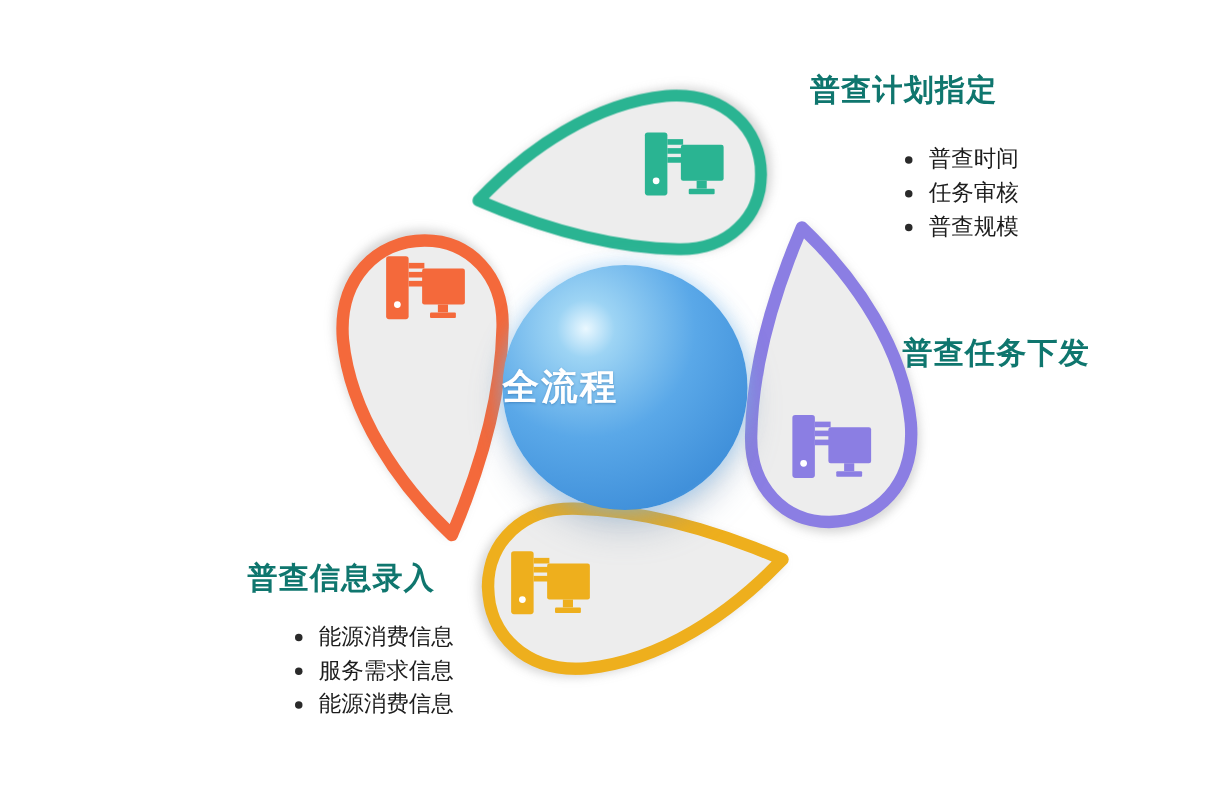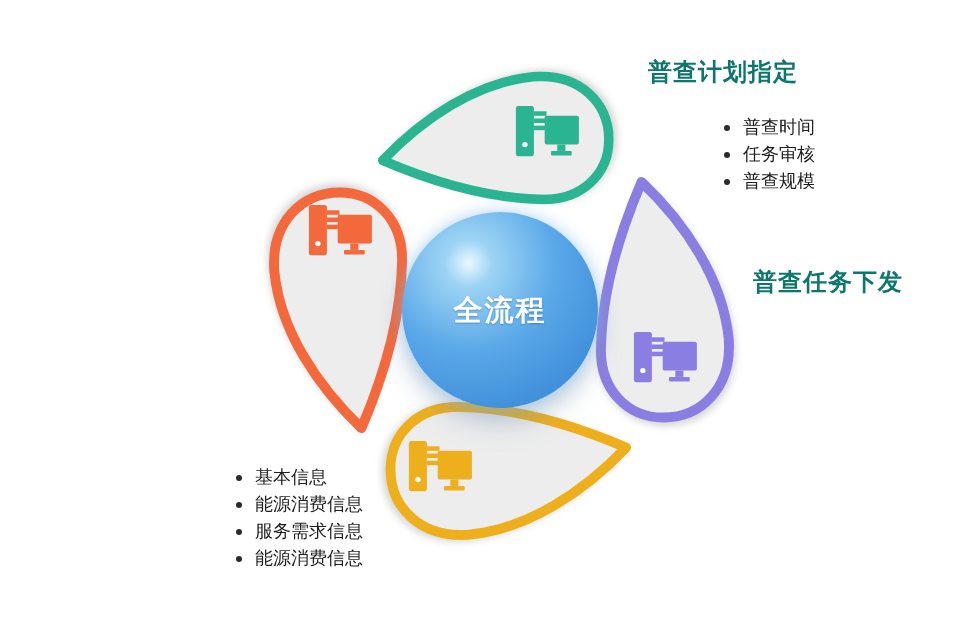--- a/index.html
+++ b/index.html
@@ -8,34 +8,34 @@
     overflow:hidden; font-family:"Liberation Sans", sans-serif;
   }
   svg.art { position:absolute; left:0; top:0; }
   .petal { fill:#ededed; stroke-width:10; stroke-linejoin:round; stroke-linecap:round;
            filter:drop-shadow(2px 4px 4px rgba(110,110,110,0.28)); }
 
   .center-circle {
     position:absolute; left:402px; top:212px; width:196px; height:196px; border-radius:50%;
     background: radial-gradient(circle at 34% 26%, #eaf8ff 0%, #9dd4f4 12%, #5aa8e8 45%, #4090da 78%, #83c2ee 100%);
     box-shadow: 0 0 16px rgba(120,190,245,.55), 0 16px 26px rgba(120,145,170,.38);
-    display:flex; flex-direction:column; align-items:center; justify-content:center;
+    display:flex; flex-direction:column; justify-content:center;
     color:#ffffff; font-weight:800; font-size:29px; letter-spacing:2px; line-height:1.25;
     text-shadow:0 1px 2px rgba(30,90,150,.45);
   }
 
   .section { position:absolute; }
   .section h2 { margin:0; font-size:24px; font-weight:800; color:#0f766e; letter-spacing:1px; white-space:nowrap; }
   .section ul { list-style:none; margin:0; padding:0; }
   .section li { display:flex; align-items:center; font-size:18px; color:#1d1d1d; line-height:19px; margin-bottom:8px; white-space:nowrap; }
   .dot { width:6px; height:6px; border-radius:50%; background:#2a2a2a; margin-right:13px; flex:none; }
 
   #sec-plan     { left:648px; top:56px; }
   #sec-plan ul      { margin:30px 0 0 76px; }
-  #sec-dispatch { left:753px; top:266px; }
+  #sec-dispatch { left:722px; top:266px; }
   #sec-dispatch ul  { margin:22px 0 0 13px; }
   #sec-entry    { left:198px; top:446px; }
   #sec-entry ul     { margin:22px 0 0 38px; }
   #sec-analysis { left:62px;  top:194px; }
   #sec-analysis ul  { margin:24px 0 0 30px; }
 </style>
 </head>
 <body>
 
 <div class="stage">
@@ -86,25 +86,22 @@
           <span>普查规模</span>
         </li>
     </ul>
   </div>
 
   <div class="section" id="sec-dispatch">
     <h2>普查任务下发</h2>
   </div>
 
   <div class="section" id="sec-entry">
+    <h2>普查信息录入</h2>
     <ul>
-      <li>
-          <span class="dot"></span>
-          <span>基本信息</span>
-        </li>
       <li>
           <span class="dot"></span>
           <span>能源消费信息</span>
         </li>
       <li>
           <span class="dot"></span>
           <span>服务需求信息</span>
         </li>
       <li>
           <span class="dot"></span>

